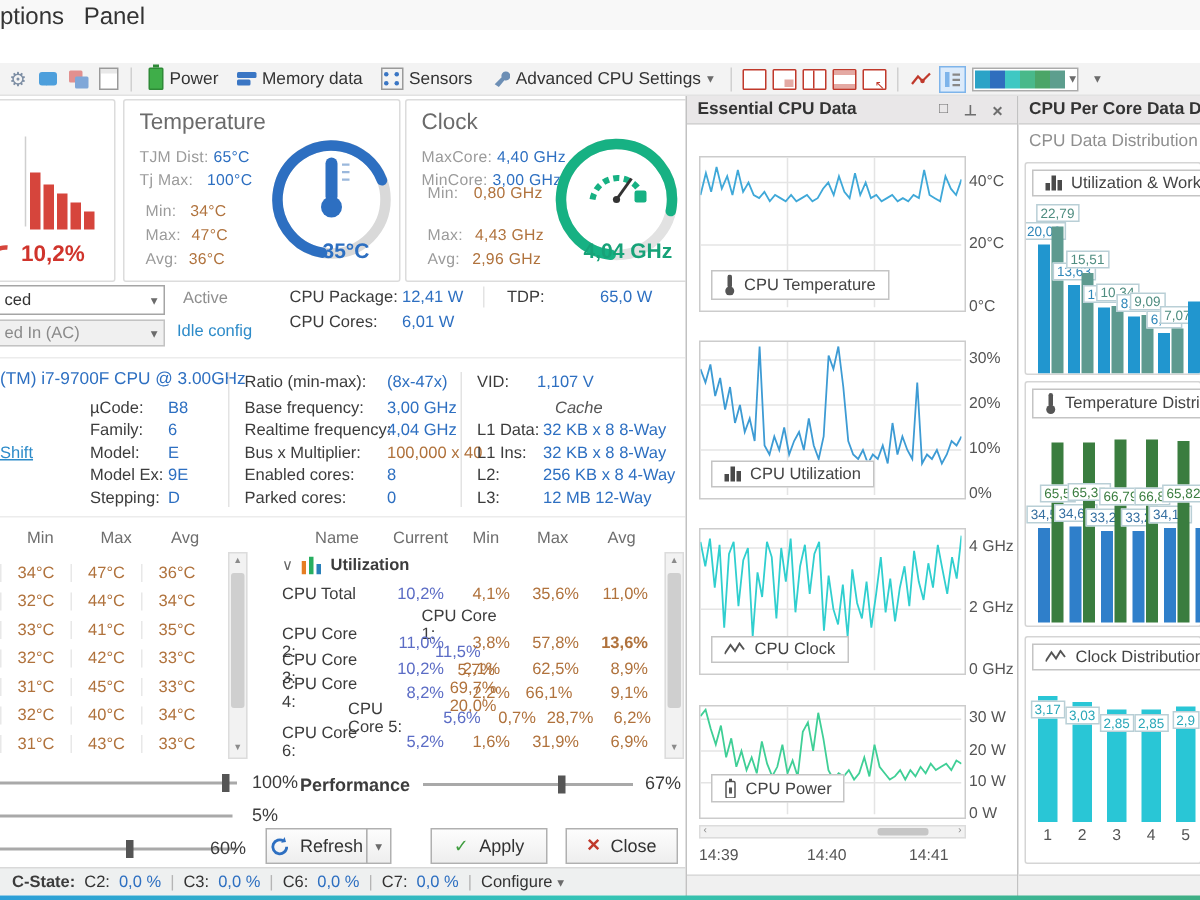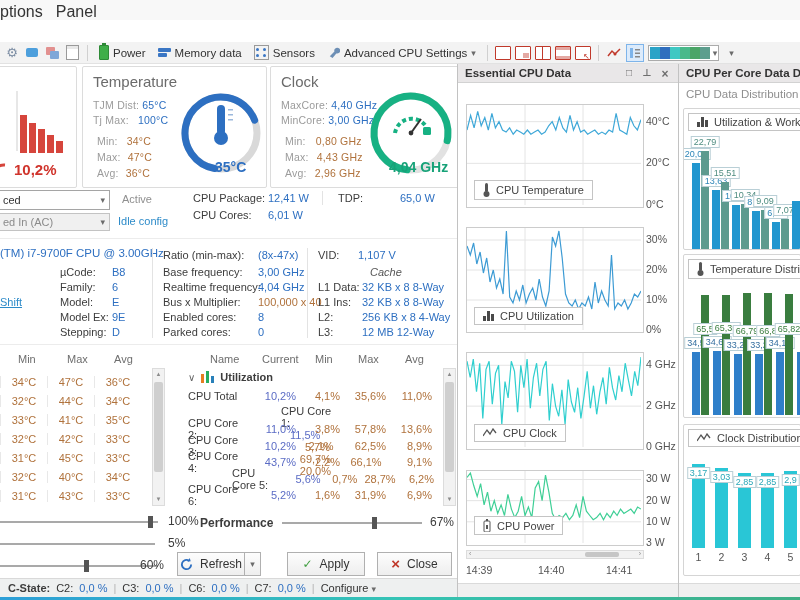--- a/index.html
+++ b/index.html
@@ -225,21 +225,21 @@
         <rect x="53" y="32" width="5" height="1.5" fill="#9bb8dc"></rect>
       </g>
     </svg>
     <div class="gauge-val vblue" style="left:132px;top:92px">35°C</div>
   </div>
 
   <div class="card" style="left:270px;top:66px;width:188px;height:120px;">
     <div class="card-title">Clock</div>
     <div class="grow" style="left:10px;top:32px"><span class="k">MaxCore:</span> <span class="vblue">4,40 GHz</span></div>
     <div class="grow" style="left:10px;top:47px"><span class="k">MinCore:</span> <span class="vblue">3,00 GHz</span></div>
-    <div class="grow" style="left:14px;top:68px"><span class="k">Min:</span> <span class="vorange" style="margin-left:7px">0,80 GHz</span></div>
+    <div class="grow" style="left:14px;top:56px"><span class="k">Min:</span> <span class="vorange" style="margin-left:7px">0,80 GHz</span></div>
     <div class="grow" style="left:14px;top:84px"><span class="k">Max:</span> <span class="vorange" style="margin-left:5px">4,43 GHz</span></div>
     <div class="grow" style="left:14px;top:100px"><span class="k">Avg:</span> <span class="vorange" style="margin-left:5px">2,96 GHz</span></div>
     <svg class="abs" style="left:94px;top:18px" width="92" height="96">
       <circle cx="46" cy="48" r="37" fill="none" stroke="#e2e2e2" stroke-width="7"></circle>
       <circle cx="46" cy="48" r="37" fill="none" stroke="#17b183" stroke-width="7" stroke-linecap="round" stroke-dasharray="178 55" transform="rotate(96 46 48)"></circle>
       <g>
         <path d="M30 48 A 17 17 0 0 1 60 40" fill="none" stroke="#17b183" stroke-width="4" stroke-dasharray="4 3"></path>
         <line x1="46" y1="48" x2="56" y2="34" stroke="#333" stroke-width="2"></line>
         <circle cx="46" cy="48" r="2.4" fill="#333"></circle>
         <rect x="58" y="42" width="8" height="8" rx="1.5" fill="#17b183"></rect>
@@ -382,32 +382,32 @@
         <span class="tcell " style="width: 48px; text-align: left; padding-right: 6px; color: rgb(91, 108, 197);">11,5%</span>
         <span class="tcell vorange" style="width: 44px; text-align: right; padding-right: 6px;">5,7%</span>
         <span class="tcell vorange" style="width: 46px; text-align: right; padding-right: 6px;">69,7%</span>
         <span class="tcell vorange" style="width: 46px; text-align: right; padding-right: 6px;">20,0%</span>
       </div>
       <div class="trow" style="height: 16.5px;">
         <span class="tcell lbldark" style="width: 66px; text-align: left; padding-right: 6px;">CPU Core 2:</span>
         <span class="tcell " style="width: 48px; text-align: right; padding-right: 6px; color: rgb(91, 108, 197);">11,0%</span>
         <span class="tcell vorange" style="width: 44px; text-align: right; padding-right: 6px;">3,8%</span>
         <span class="tcell vorange" style="width: 46px; text-align: right; padding-right: 6px;">57,8%</span>
-        <span class="tcell vorange" style="width: 46px; text-align: right; padding-right: 6px;">13,6%</span>
+        <span class="tcell vorange" style="width: 46px; text-align: right; padding-right: 6px; font-weight: bold;">13,6%</span>
       </div>
       <div class="trow" style="height: 16.5px;">
         <span class="tcell lbldark" style="width: 66px; text-align: left; padding-right: 6px;">CPU Core 3:</span>
         <span class="tcell " style="width: 48px; text-align: right; padding-right: 6px; color: rgb(91, 108, 197);">10,2%</span>
         <span class="tcell vorange" style="width: 44px; text-align: center; padding-right: 6px;">2,1%</span>
         <span class="tcell vorange" style="width: 46px; text-align: right; padding-right: 6px;">62,5%</span>
         <span class="tcell vorange" style="width: 46px; text-align: right; padding-right: 6px;">8,9%</span>
       </div>
       <div class="trow" style="height: 16.5px;">
         <span class="tcell lbldark" style="width: 66px; text-align: left; padding-right: 6px;">CPU Core 4:</span>
-        <span class="tcell " style="width: 48px; text-align: right; padding-right: 6px; color: rgb(91, 108, 197);">43,7%</span>
+        <span class="tcell " style="width: 48px; text-align: right; padding-right: 6px; color: rgb(91, 108, 197);">8,2%</span>
         <span class="tcell vorange" style="width: 44px; text-align: right; padding-right: 6px;">2,2%</span>
         <span class="tcell vorange" style="width: 46px; text-align: center; padding-right: 6px;">66,1%</span>
         <span class="tcell vorange" style="width: 46px; text-align: right; padding-right: 6px;">9,1%</span>
       </div>
       <div class="trow" style="height: 16.5px; margin-left: 44px;">
         <span class="tcell lbldark" style="width: 66px; text-align: left; padding-right: 6px;">CPU Core 5:</span>
         <span class="tcell " style="width: 48px; text-align: right; padding-right: 6px; color: rgb(91, 108, 197);">5,6%</span>
         <span class="tcell vorange" style="width: 44px; text-align: right; padding-right: 6px;">0,7%</span>
         <span class="tcell vorange" style="width: 46px; text-align: right; padding-right: 6px;">28,7%</span>
         <span class="tcell vorange" style="width: 46px; text-align: right; padding-right: 6px;">6,2%</span>
@@ -554,21 +554,21 @@
           <line x1="116" x2="116" y1="0" y2="72" stroke="#e4e4e4"></line>
           <line x1="0" x2="174" y1="8.470588235294116" y2="8.470588235294116" stroke="#e4e4e4"></line>
           <line x1="0" x2="174" y1="29.647058823529413" y2="29.647058823529413" stroke="#e4e4e4"></line>
           <line x1="0" x2="174" y1="50.82352941176471" y2="50.82352941176471" stroke="#e4e4e4"></line>
           <polyline points="0.0,6.4 3.4,2.1 6.8,14.8 10.2,25.4 13.6,12.7 17.1,33.9 20.5,21.2 23.9,40.2 27.3,29.6 30.7,42.4 34.1,33.9 37.5,44.5 40.9,23.3 44.4,38.1 47.8,46.6 51.2,40.2 54.6,25.4 58.0,44.5 61.4,36.0 64.8,46.6 68.2,16.9 71.6,10.6 75.1,29.6 78.5,4.2 81.9,21.2 85.3,42.4 88.7,48.7 92.1,44.5 95.5,46.6 98.9,42.4 102.4,48.7 105.8,44.5 109.2,33.9 112.6,46.6 116.0,25.4 119.4,40.2 122.8,44.5 126.2,48.7 129.6,46.6 133.1,42.4 136.5,48.7 139.9,42.4 143.3,46.6 146.7,40.2 150.1,44.5 153.5,38.1 156.9,42.4 160.4,40.2 163.8,38.1 167.2,42.4 170.6,36.0 174.0,38.1" fill="none" stroke="#3fcf96" stroke-width="1.2"></polyline>
         </svg></div>
     <div class="spark-ticks" style="top:406px;height:76px">
         <div class="tick" style="top: 2.47059px;">30 W</div>
         <div class="tick" style="top: 23.6471px;">20 W</div>
         <div class="tick" style="top: 44.8235px;">10 W</div>
-        <div class="tick" style="top: 66px;">3 W</div>
+        <div class="tick" style="top: 66px;">0 W</div>
       </div>
     <div class="legend" style="left:16px;top:452px">
       <svg width="8" height="13">
           <rect x="1" y="2" width="6" height="11" rx="1" fill="none" stroke="#555"></rect>
           <rect x="3" y="0" width="2" height="2" fill="#555"></rect>
           <rect x="3" y="6" width="2" height="4" fill="#555"></rect>
         </svg>
       <span>CPU Power</span>
     </div>
 

